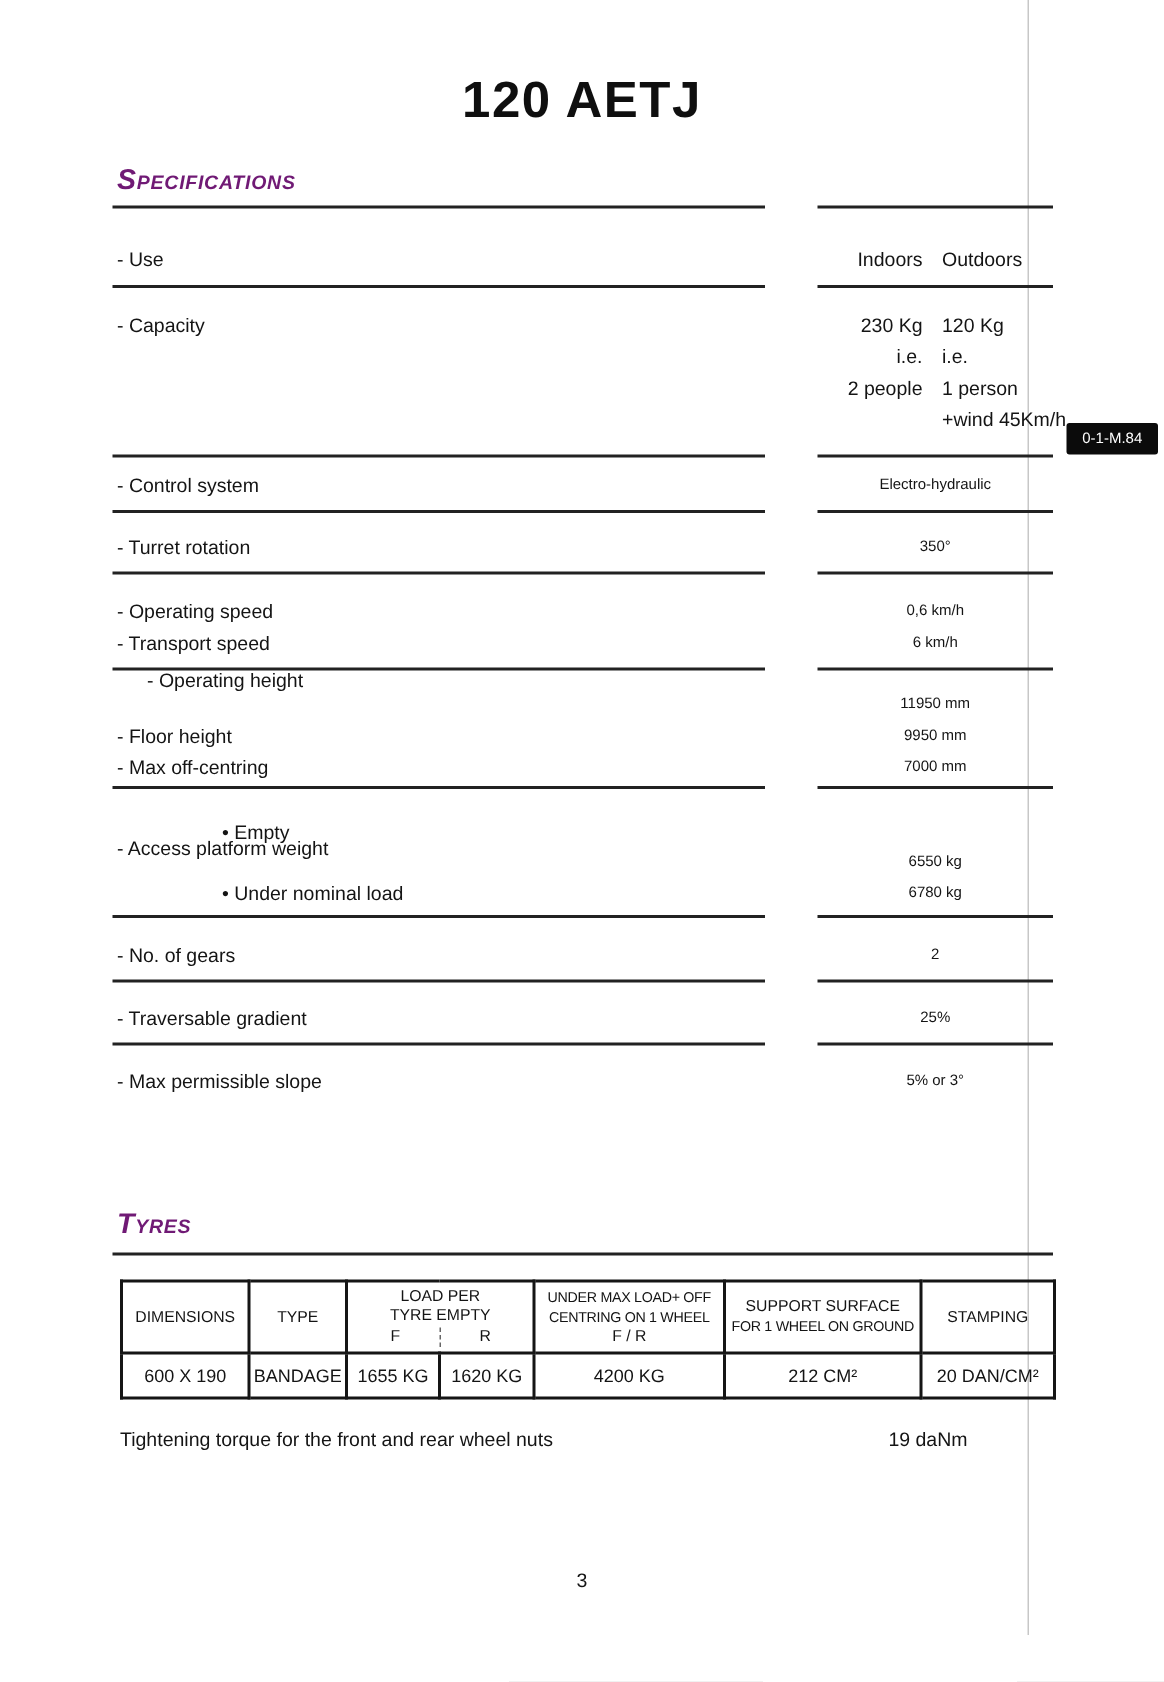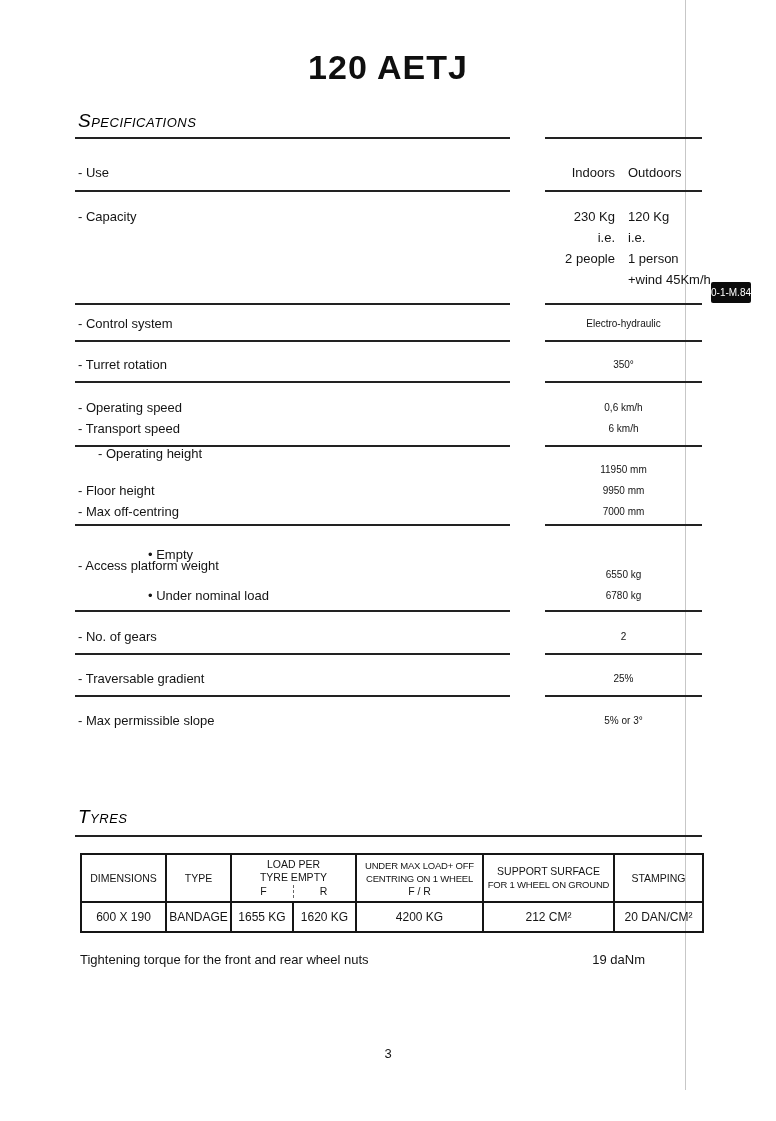--- a/index.html
+++ b/index.html
@@ -15,22 +15,22 @@
     position:absolute;left:685px;top:0;width:1px;height:1090px;
     background:#c7c7c7;
   }
   .title{
     position:absolute;left:0;top:48px;width:776px;
     text-align:center;font-size:34px;font-weight:800;letter-spacing:1px;
     color:#0f0f0f;
   }
   .sec-heading{
     position:absolute;left:78px;
-    font-size:19px;font-weight:normal;font-style:italic;
-    font-variant:small-caps;letter-spacing:.5px;color:#000000;
+    font-size:19px;font-weight:bold;font-style:italic;
+    font-variant:small-caps;letter-spacing:.5px;color:#701a75;
     text-transform:lowercase;
   }
   .sec-heading::first-letter{text-transform:uppercase;}
   .rule{position:absolute;height:2px;background:#222;}
   .rule-l{left:75px;width:435px;}
   .rule-r{left:545px;width:157px;}
   .rule-full{left:75px;width:627px;}
   .lbl{
     position:absolute;left:78px;
     font-size:13px;line-height:21px;white-space:nowrap;
@@ -41,21 +41,21 @@
     font-size:10px;line-height:21px;text-align:center;white-space:nowrap;
   }
   .twocol{
     position:absolute;left:545px;width:157px;
     display:grid;grid-template-columns:70px 74px;column-gap:13px;
     font-size:13px;line-height:21px;
   }
   .twocol .c1{text-align:right;white-space:nowrap;}
   .twocol .c2{text-align:left;white-space:nowrap;}
   .badge{
-    position:absolute;left:711px;top:282px;width:40px;height:21px;
+    position:absolute;left:711px;top:282px;width:61px;height:21px;
     background:#0b0b0b;color:#fff;font-size:10px;line-height:21px;
     text-align:center;border-radius:2px;white-space:nowrap;
   }
   table.tyres{
     position:absolute;left:80px;top:853px;
     border-collapse:collapse;table-layout:fixed;width:622px;
   }
   table.tyres th,table.tyres td{
     border:2px solid #151515;
     text-align:center;vertical-align:middle;

